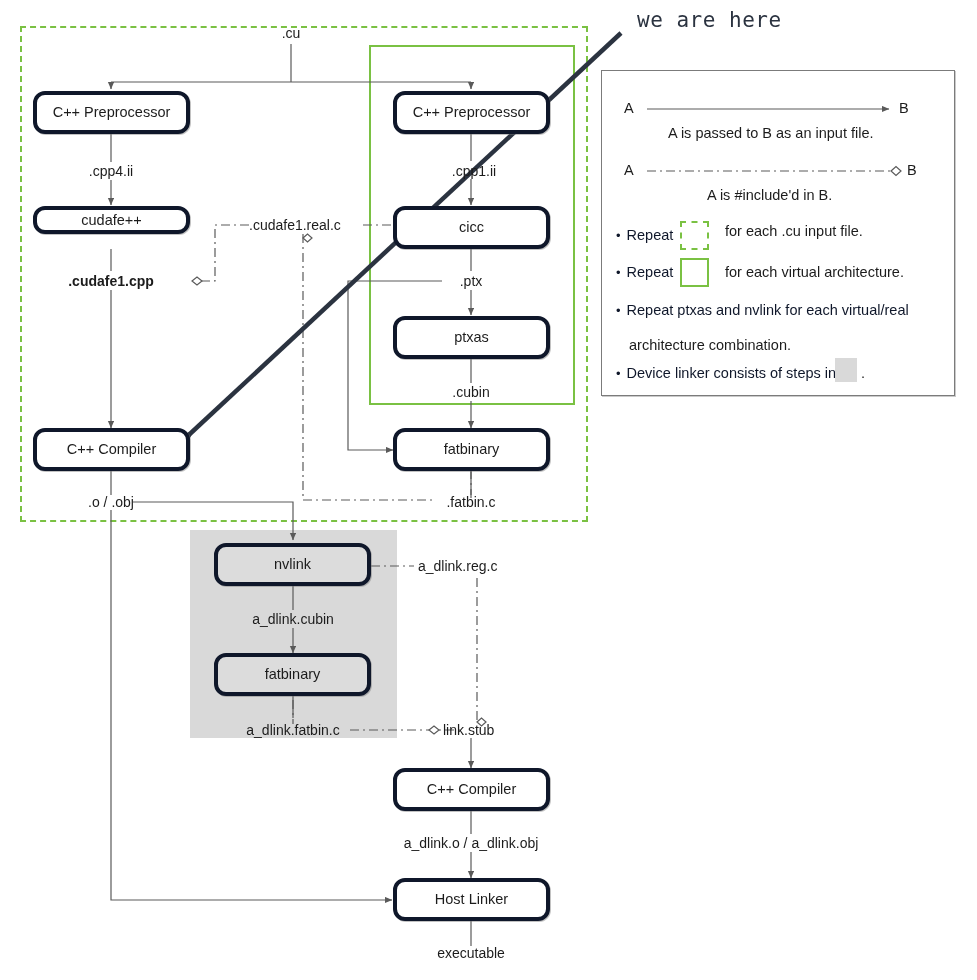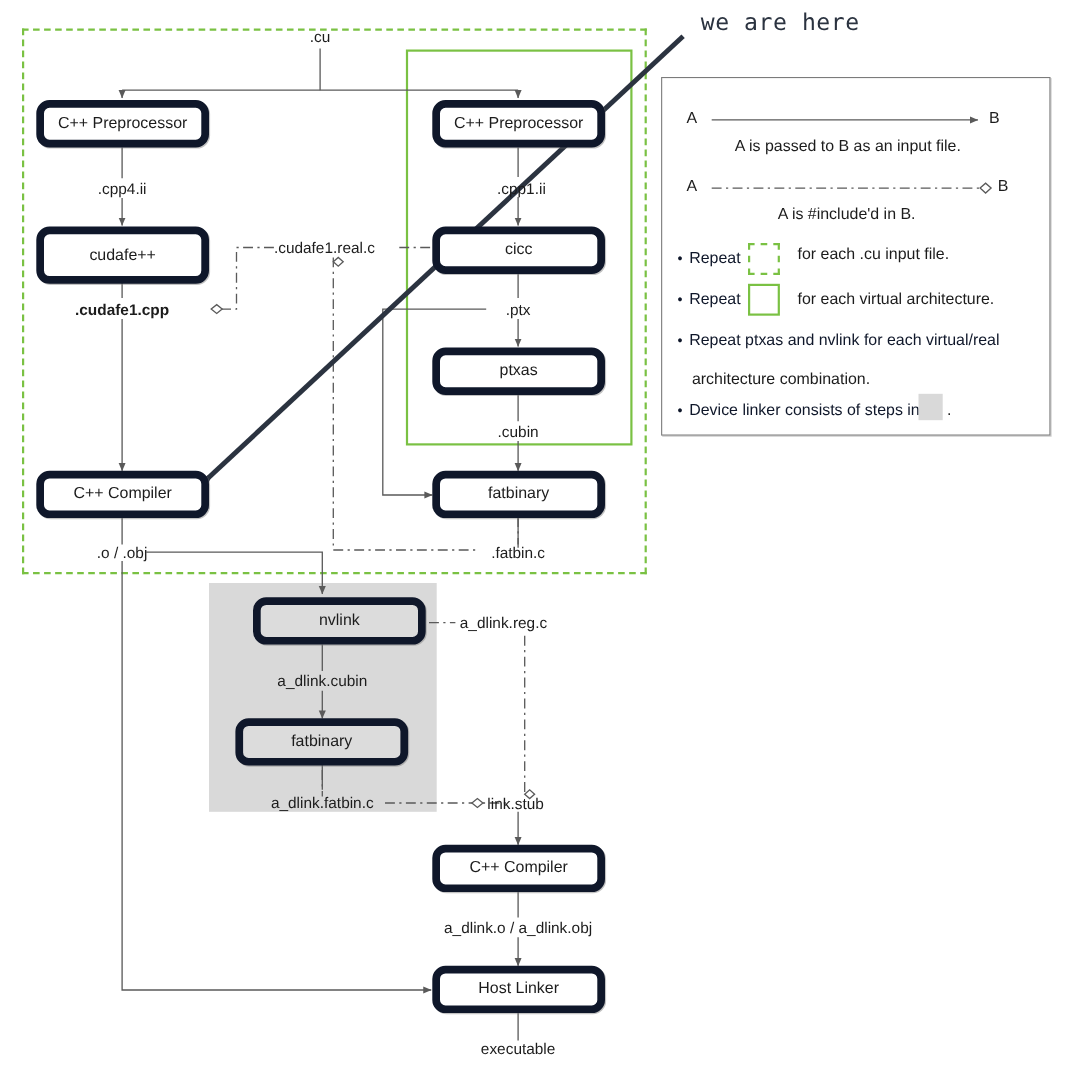--- a/index.html
+++ b/index.html
@@ -8,21 +8,21 @@
     width:977px;height:980px;position:relative;overflow:hidden;
     font-family:"Liberation Sans","DejaVu Sans",sans-serif;
     color:#1c1c1c;
   }
   #stage{position:absolute;left:0;top:0;width:977px;height:980px;}
   svg#wires{position:absolute;left:0;top:0;width:977px;height:980px;}
 
   
   .node{
     position:absolute;box-sizing:border-box;
-    border:7px solid #0f172a;border-radius:12px;background:#ffffff;
+    border:4px solid #0f172a;border-radius:12px;background:#ffffff;
     display:flex;align-items:center;justify-content:center;
     font-size:14.5px;color:#1c1c1c;line-height:1;
     box-shadow:1px 1px 0 rgba(120,120,120,.45);
     white-space:nowrap;
   }
   .node.on-gray{background:#dcdcdc;}
 
   
   .flabel{
     position:absolute;font-size:14px;color:#1c1c1c;white-space:nowrap;
@@ -141,33 +141,33 @@
       <path d="M303,238 l4.5,-4 l4.5,4 l-4.5,4 z"></path>
       <path d="M477,722 l4.5,-4 l4.5,4 l-4.5,4 z"></path>
       <path d="M429,730 l5,-4 l5,4 l-5,4 z"></path>
     </g>
 
     <path d="M621,33 L178,445" stroke="#2b3340" stroke-width="4.5" fill="none" marker-end="url(#ahbig)"></path>
   </svg>
 
   <div class="node" style="left:33px;top:91px;width:157px;height:43px;">C++ Preprocessor</div>
 
-  <div class="node" style="left:33px;top:206px;width:157px;height:52px;">cudafe++</div>
+  <div class="node" style="left:33px;top:206px;width:157px;height:28px;">cudafe++</div>
 
   <div class="node" style="left:33px;top:428px;width:157px;height:43px;">C++ Compiler</div>
 
   <div class="node" style="left:393px;top:91px;width:157px;height:43px;">C++ Preprocessor</div>
 
   <div class="node" style="left:393px;top:206px;width:157px;height:43px;">cicc</div>
 
   <div class="node" style="left:393px;top:316px;width:157px;height:43px;">ptxas</div>
 
   <div class="node" style="left:393px;top:428px;width:157px;height:43px;">fatbinary</div>
 
-  <div class="node on-gray" style="left:214px;top:543px;width:157px;height:43px;margin-left:16px;">nvlink</div>
+  <div class="node on-gray" style="left:214px;top:543px;width:157px;height:43px;">nvlink</div>
 
   <div class="node on-gray" style="left:214px;top:653px;width:157px;height:43px;">fatbinary</div>
 
   <div class="node" style="left:393px;top:768px;width:157px;height:43px;">C++ Compiler</div>
 
   <div class="node" style="left:393px;top:878px;width:157px;height:43px;">Host Linker</div>
 
   <div class="flabel ctr" style="left:291px;top:26px;">.cu</div>
 
   <div class="flabel ctr" style="left:111px;top:164px;">.cpp4.ii</div>

